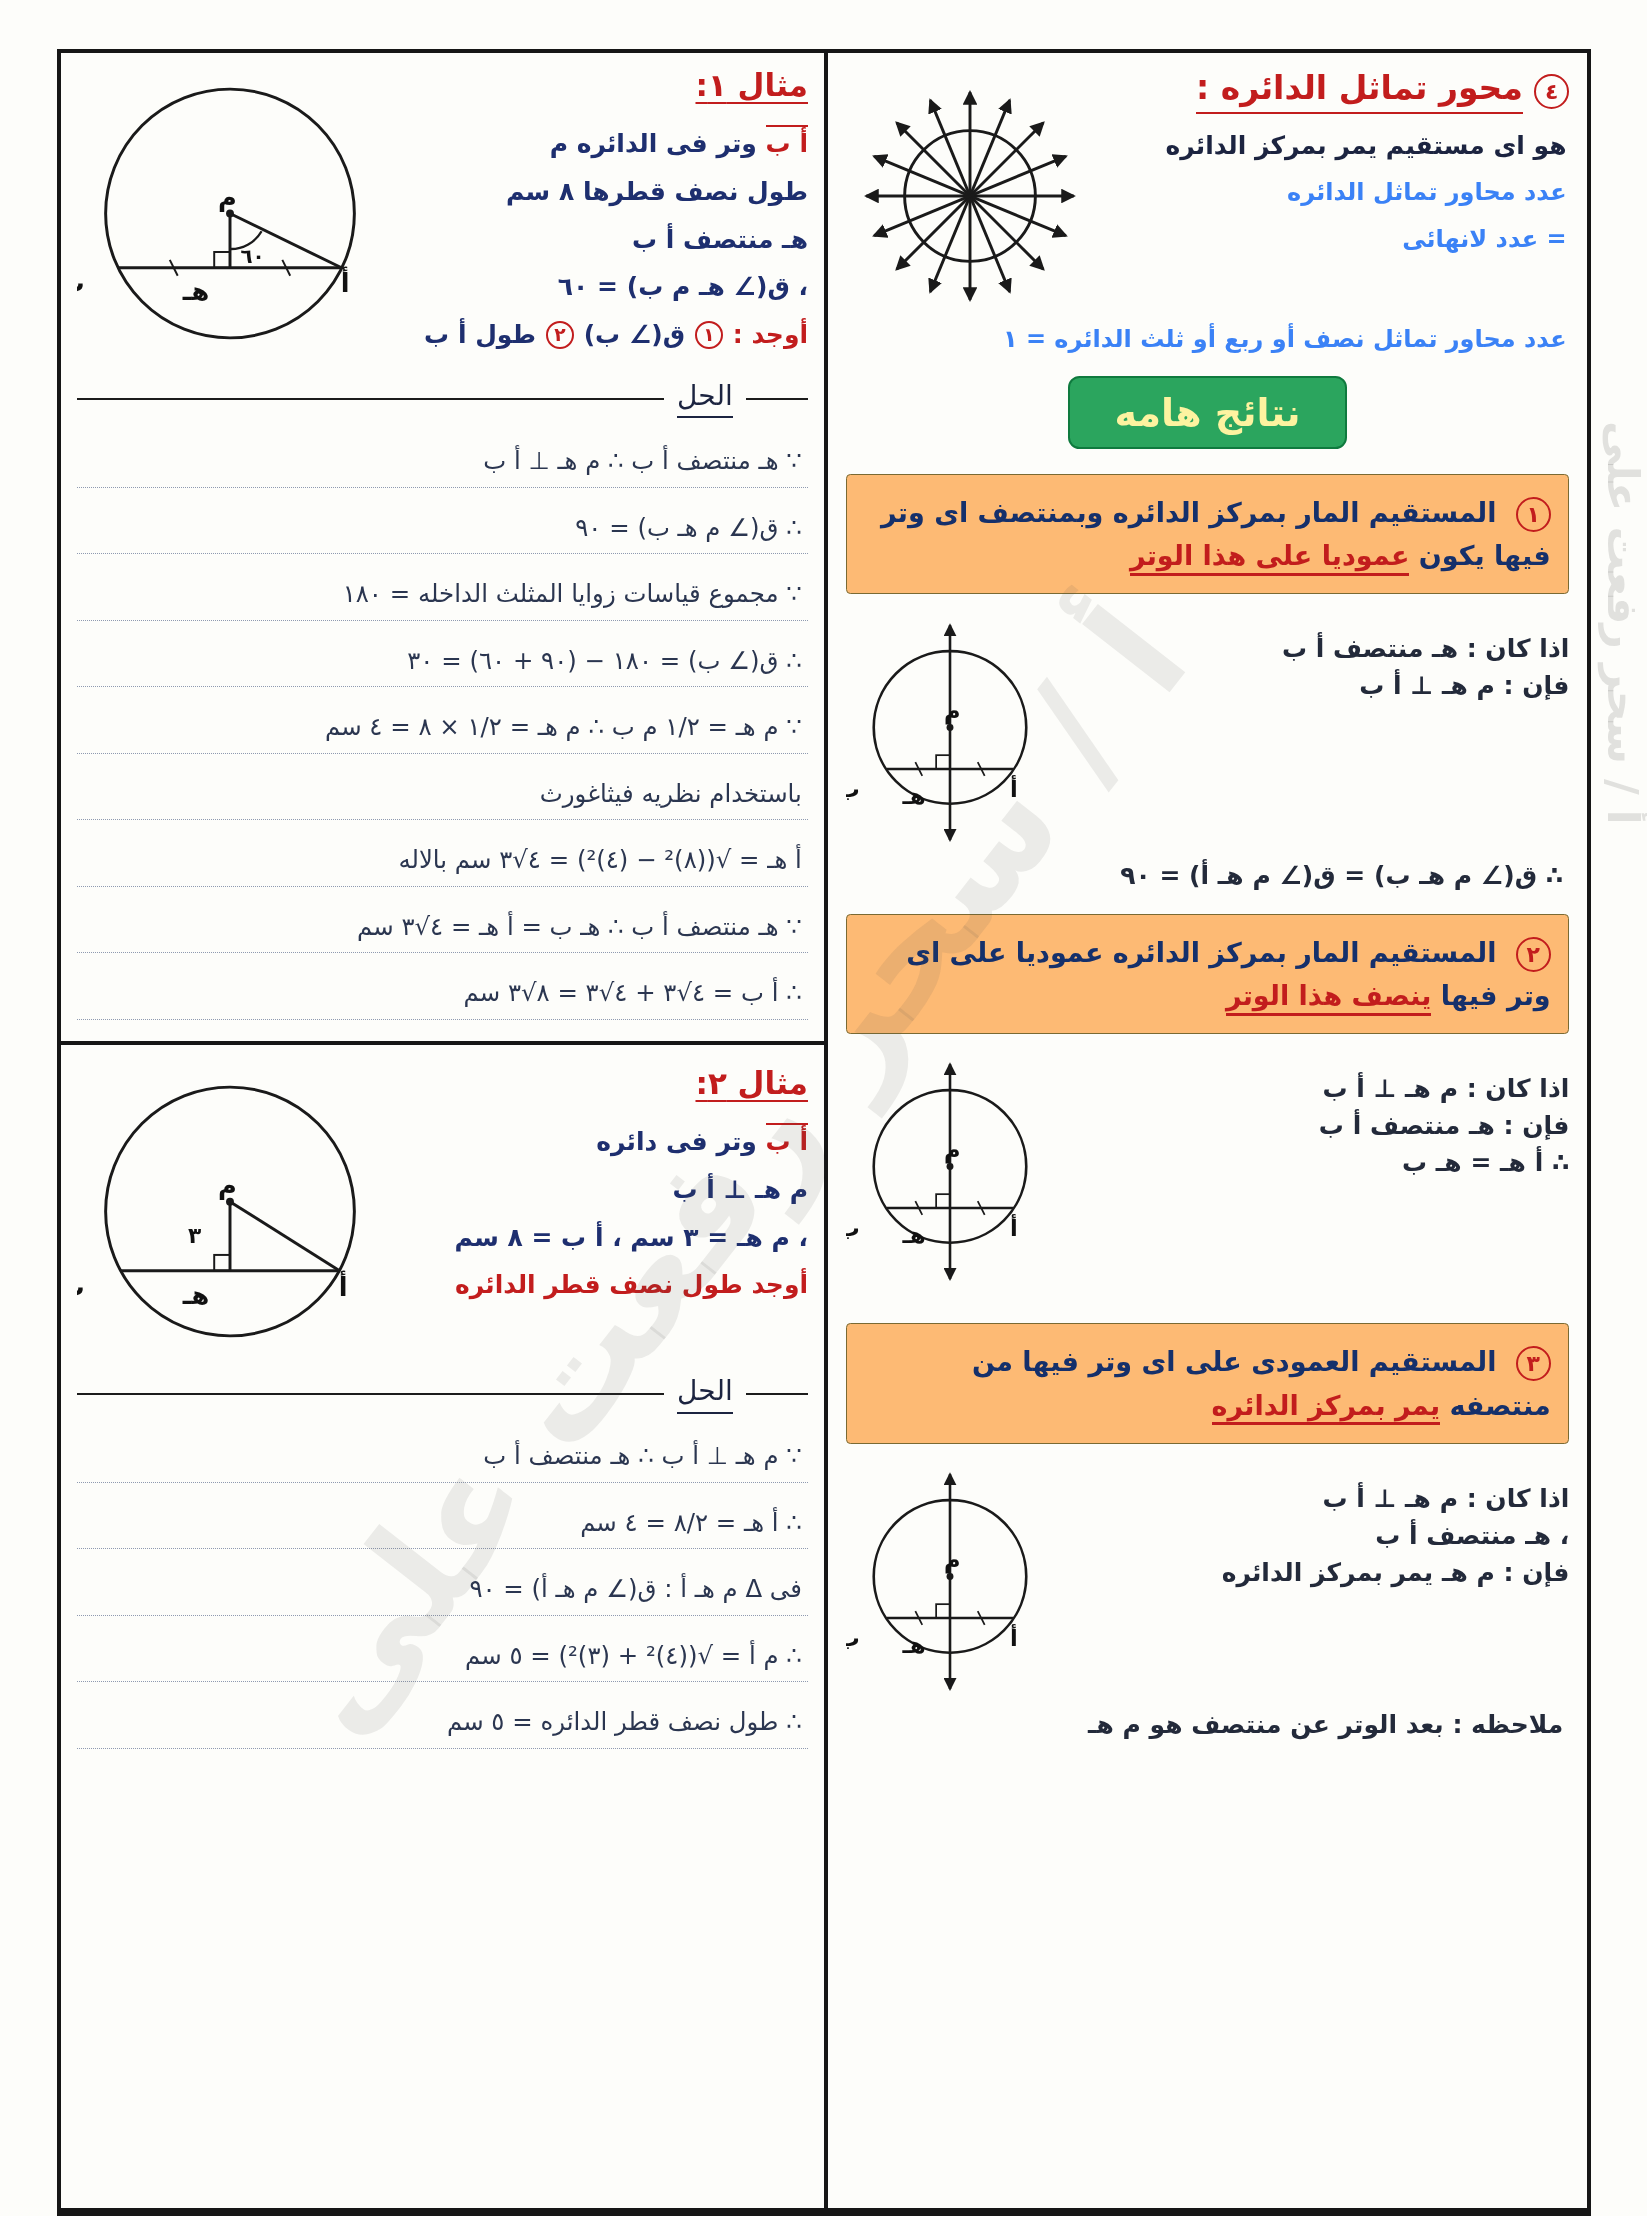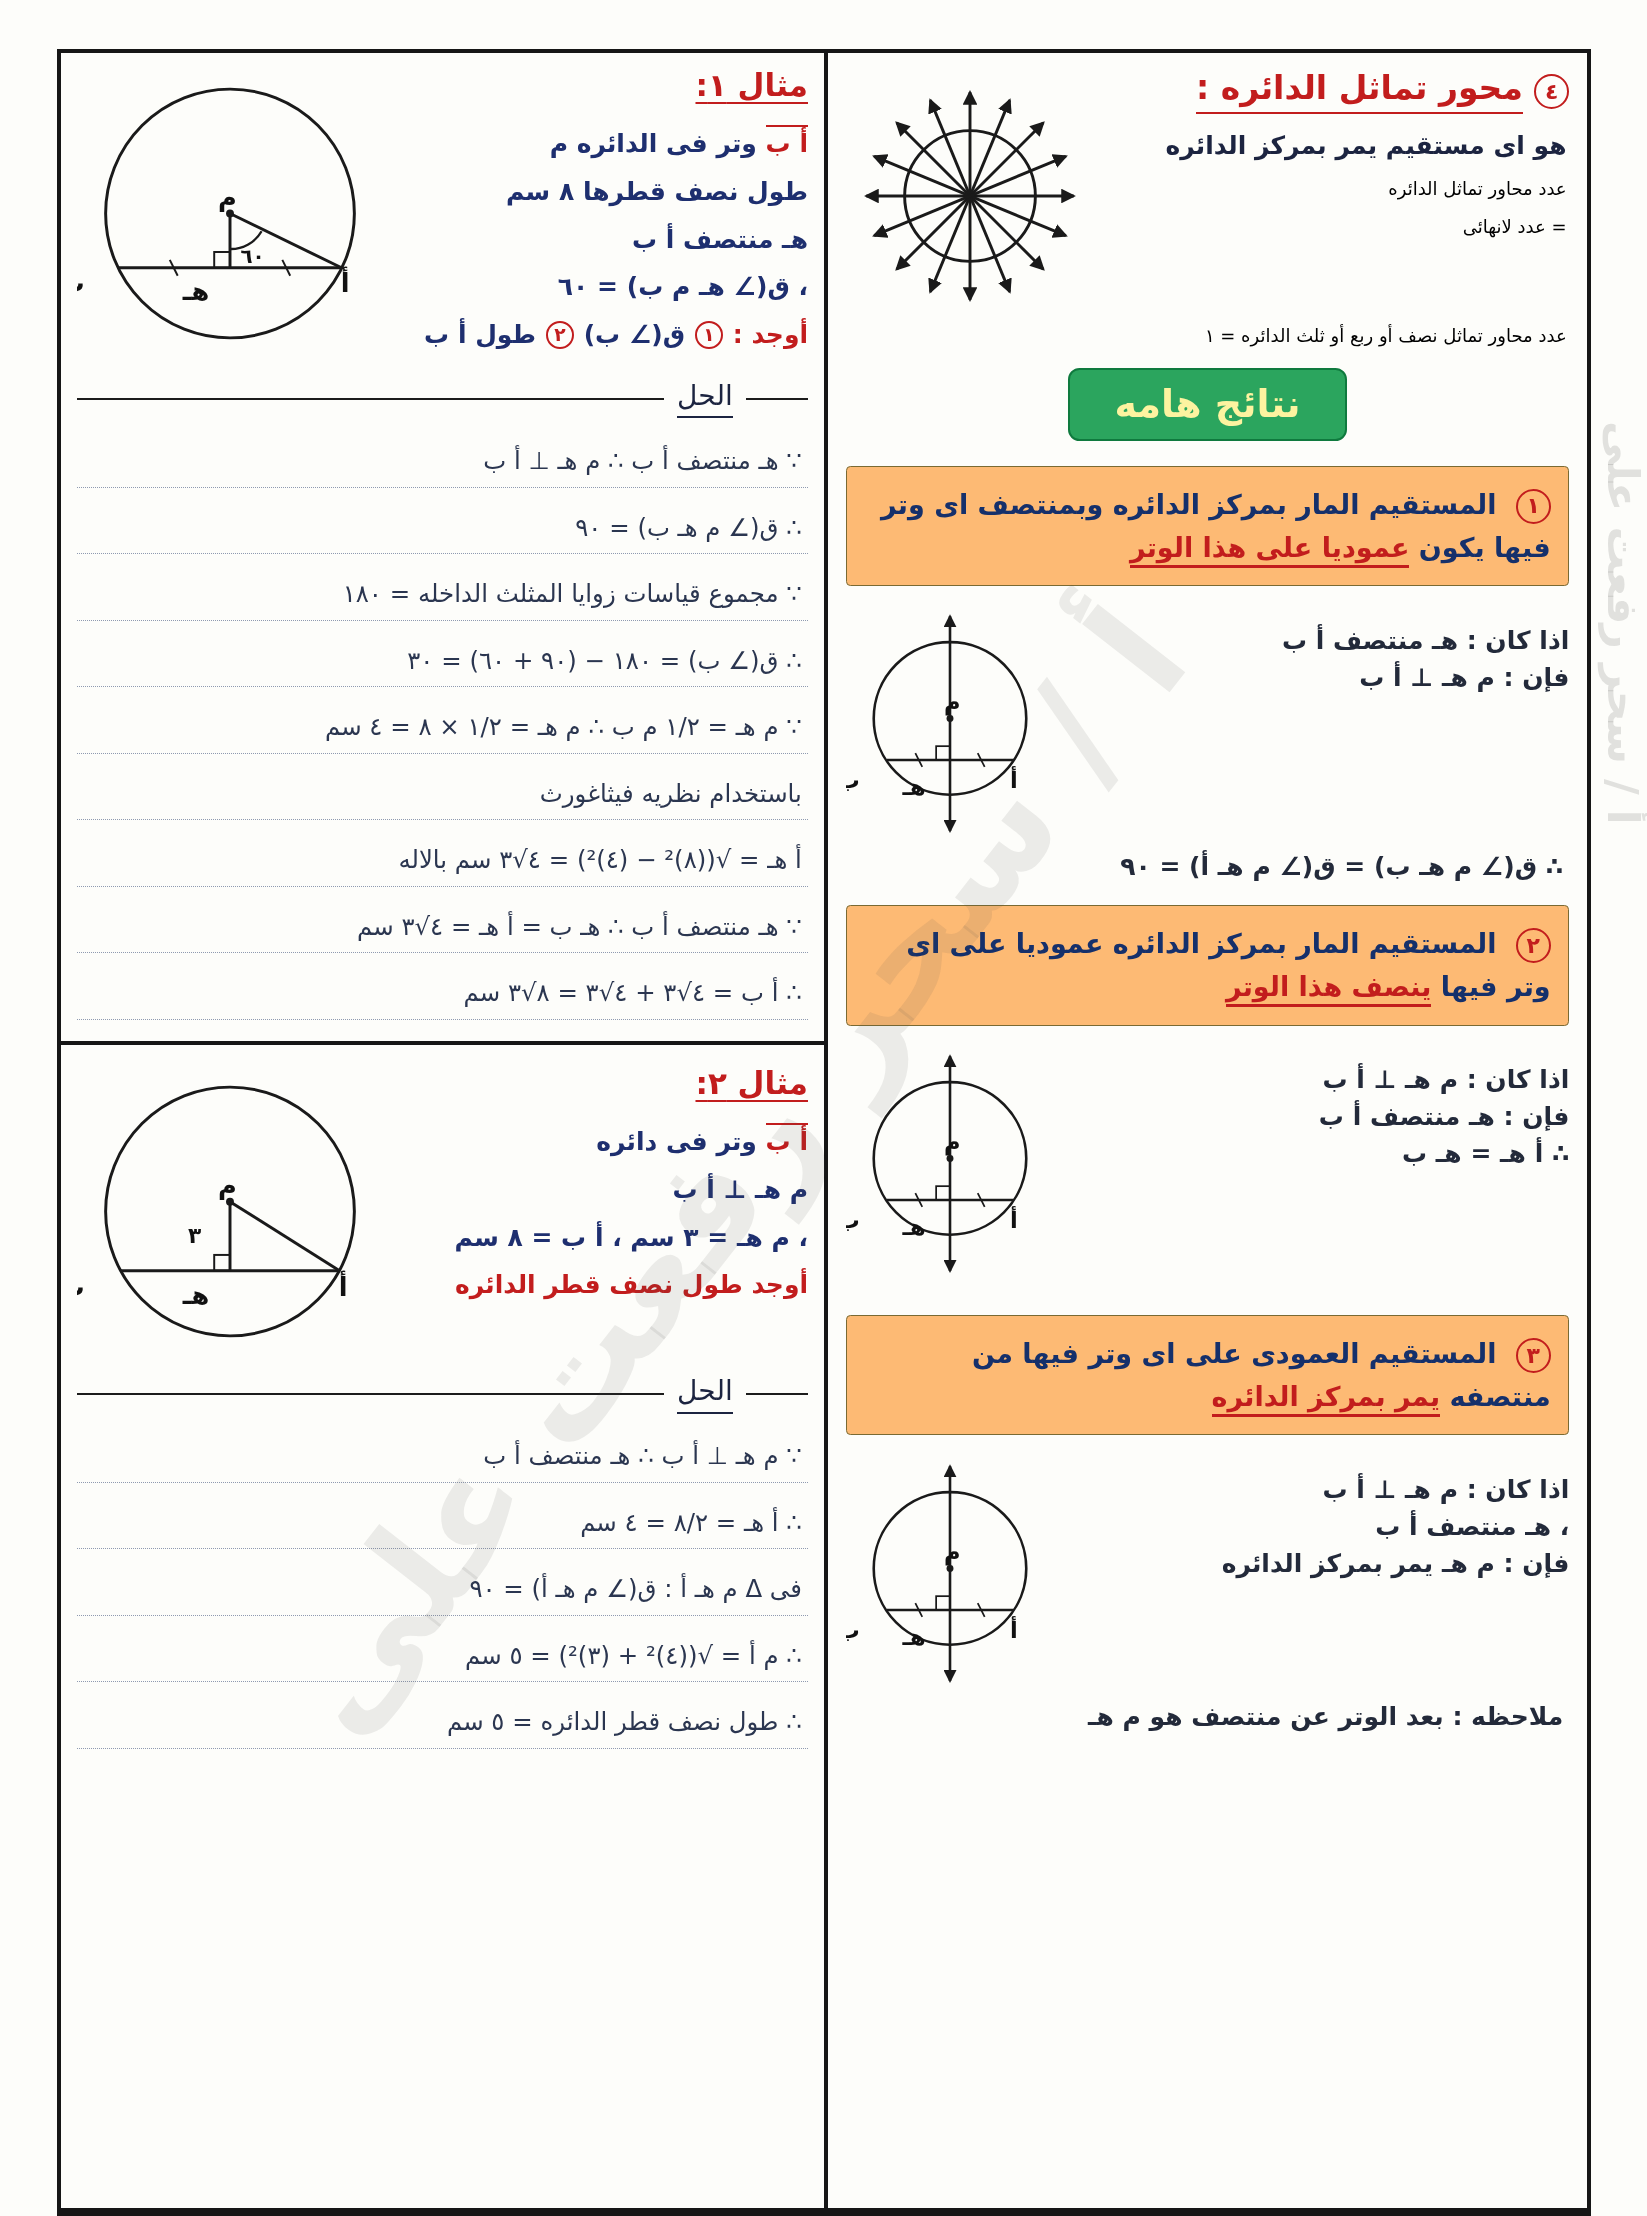--- a/index.html
+++ b/index.html
@@ -18,21 +18,21 @@
   .theory-head { display:flex; gap:3.5px; }
   .title-block { flex:1; }
   .sec-title { display:flex; align-items:center; justify-content:flex-start; gap:11.5px; margin-bottom:13.3px; }
   .sec-title-text { color:#c21d1d; font-size:33px; font-weight:bold;
                     border-bottom:2.7px solid #c21d1d; padding-bottom:5.3px; }
   .circ-num { display:inline-flex; align-items:center; justify-content:center;
               width:35px; height:35px; border:2.7px solid #c21d1d; border-radius:50%;
               color:#c21d1d; font-weight:bold; font-size:22px; flex:0 0 auto; }
   .circ-num.sm { width:28px; height:28px; font-size:18.6px; border-width:2.2px; }
   .theory-line { font-size:25px; font-weight:bold; color:#1c2440; margin:13.3px 2.7px; line-height:1.4; }
-  .theory-line.thin { font-weight:normal; font-size:18px; color:#000000; }
+  .theory-line.thin { font-weight:bold; font-size:24px; color:#3b82f6; }
   .theory-line.full { margin-top:2.7px; }
   .starburst { width:248px; height:248px; flex:0 0 auto; margin-top:4.4px; }
 
   .banner-wrap { text-align:center; margin:19.5px 0 25px; }
   .banner { display:inline-block; background:#2ba55e; border:2.2px solid #0f7a3e; border-radius:11.5px;
             color:#fdf3a0; font-size:38px; font-weight:bold; padding:12.4px 44px; }
 
   .result { margin-bottom:24px; }
   .ybox { background:#fdba74; border:1.8px solid #7a6a33; border-radius:4.4px;
           padding:16px 17.7px; font-size:27px; font-weight:bold; color:#15306b; line-height:1.6; }

